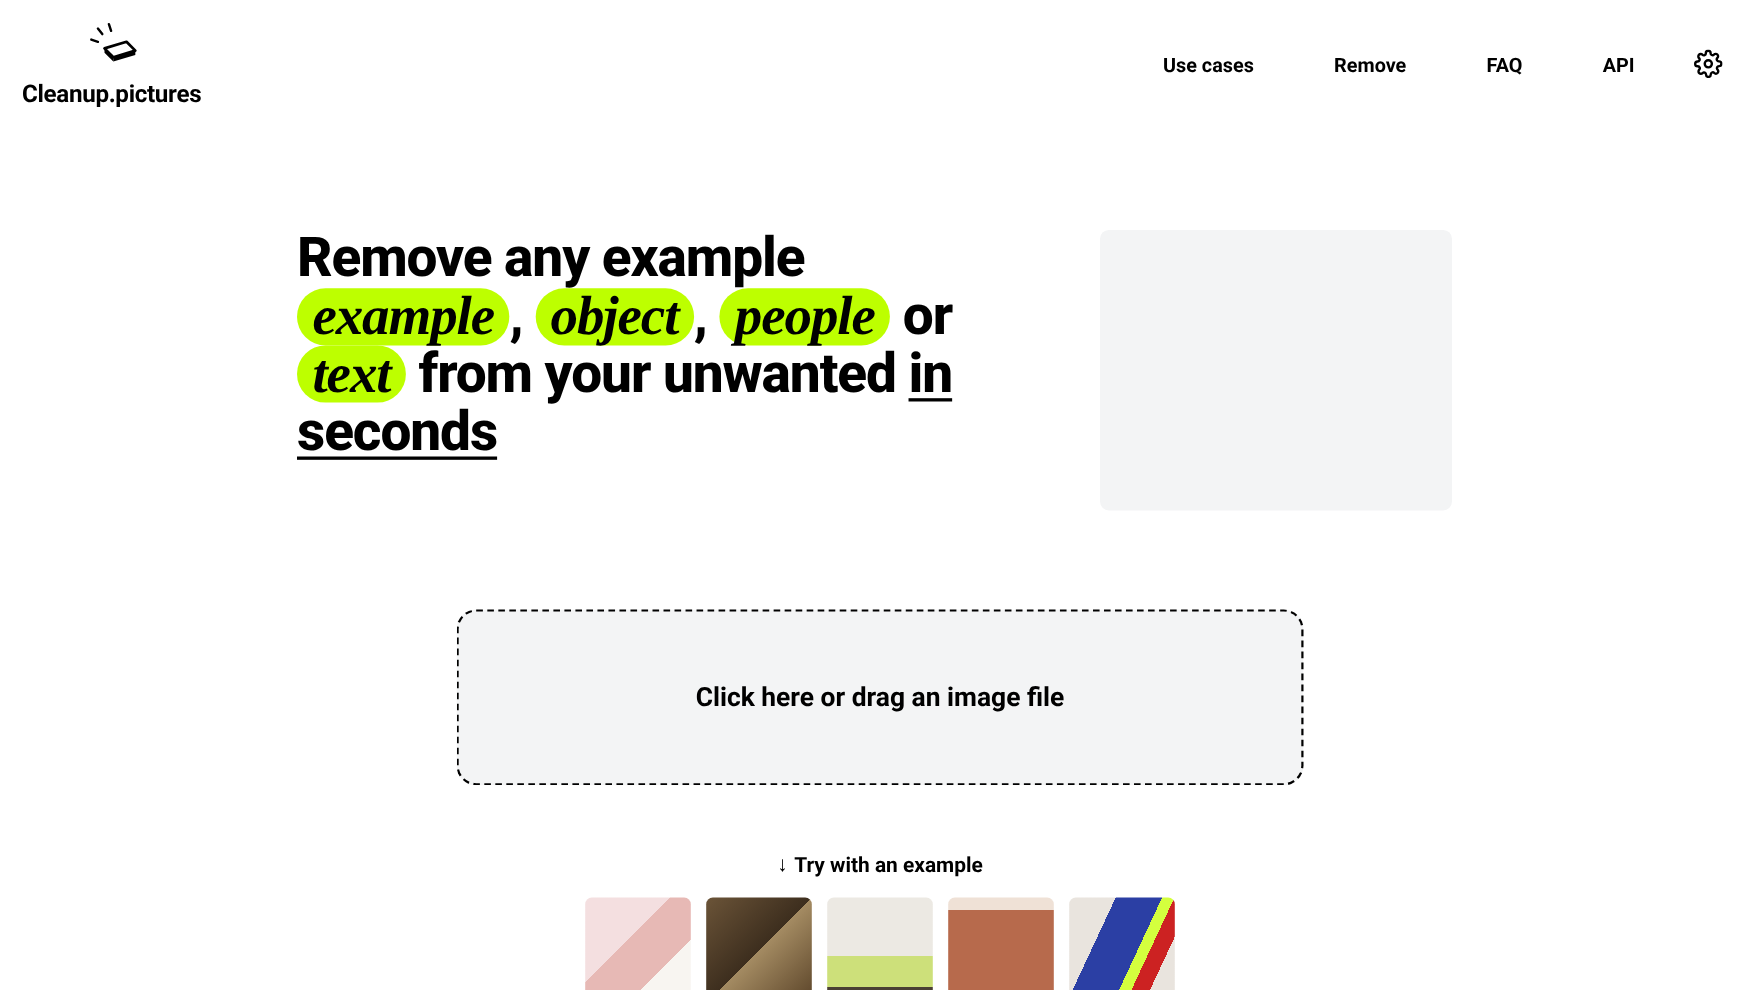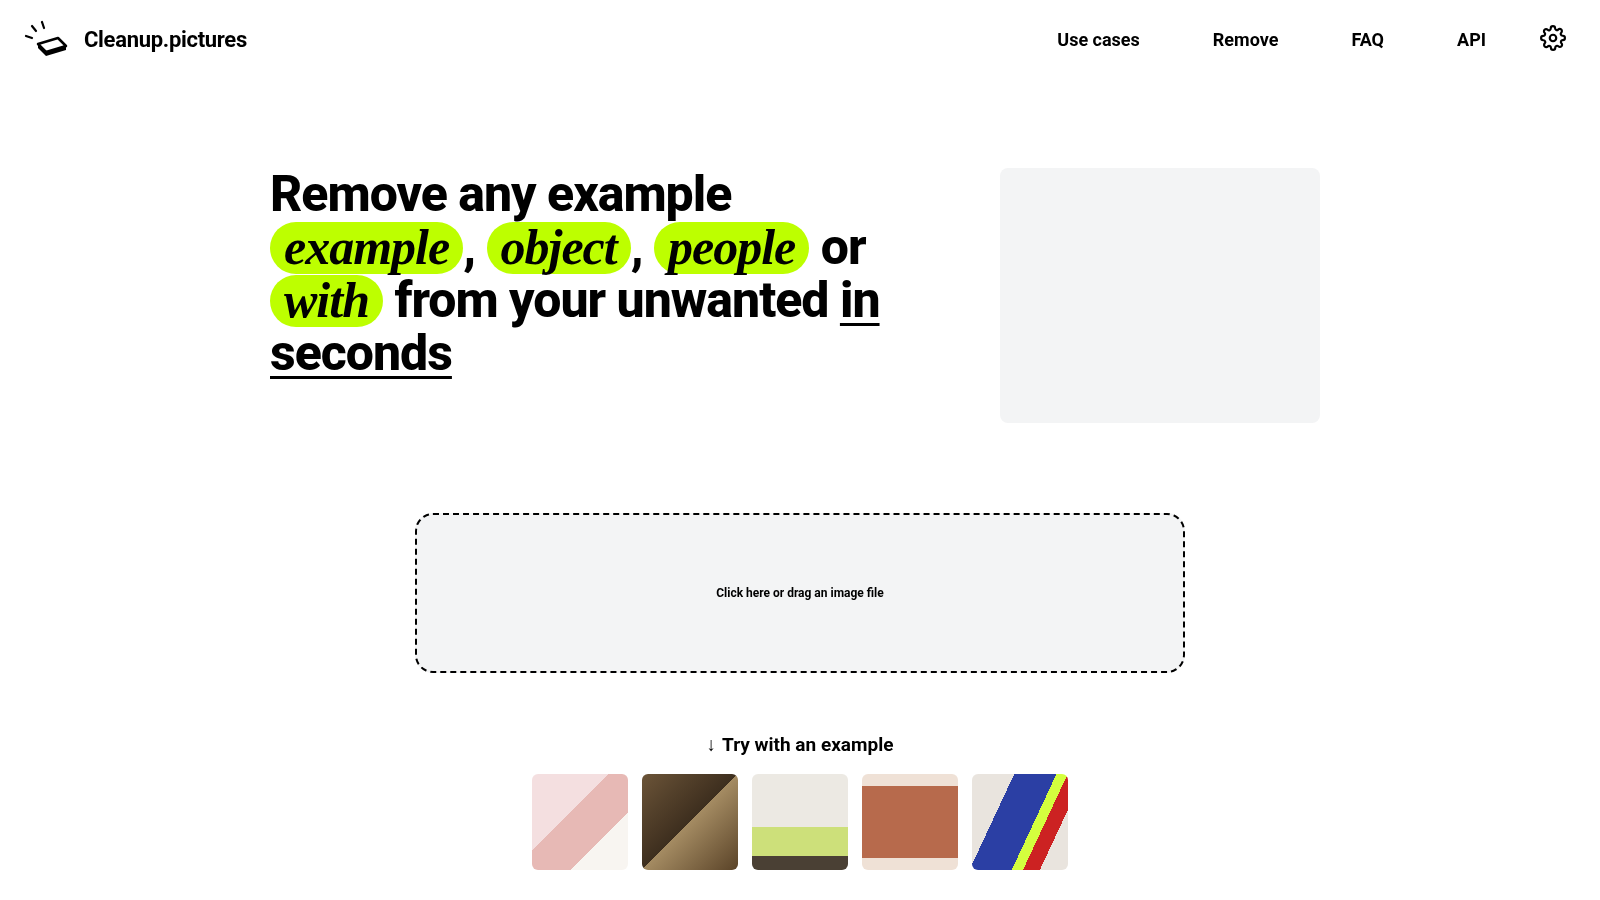--- a/index.html
+++ b/index.html
@@ -14,20 +14,21 @@
     .header {
       display: flex;
       align-items: center;
       justify-content: space-between;
       padding: 20px 20px;
     }
     .logo-group {
       display: flex;
       align-items: center;
       gap: 16px;
+      flex-direction: column;
     }
     .logo-icon {
       width: 48px;
       height: 38px;
       position: relative;
     }
     .brand {
       font-weight: 700;
       font-size: 22px;
       letter-spacing: -0.3px;
@@ -102,21 +103,21 @@
       border: 2px dashed #000;
       border-radius: 18px;
       background: #f3f4f5;
       display: flex;
       align-items: center;
       justify-content: center;
       cursor: pointer;
     }
     .dropzone-text {
       font-weight: 700;
-      font-size: 12px;
+      font-size: 24px;
       text-align: right;
     }
     .examples-section {
       margin-top: 60px;
       text-align: center;
     }
     .examples-label {
       font-weight: 700;
       font-size: 19px;
       display: inline-flex;
@@ -184,21 +185,21 @@
   </nav>
 </header>
 
 <main class="main">
   <div class="hero">
     <h1 class="headline">
       <span>Remove any example </span>
       <span class="hl">example</span><span>, </span>
       <span class="hl">object</span><span>, </span>
       <span class="hl">people</span><span> or </span>
-      <span class="hl">with</span><span> from your unwanted </span><span class="ul">in seconds</span>
+      <span class="hl">text</span><span> from your unwanted </span><span class="ul">in seconds</span>
     </h1>
     <div class="preview"></div>
   </div>
 
   <div class="dropzone">
     <span class="dropzone-text">Click here or drag an image file</span>
   </div>
 
   <div class="examples-section">
     <div class="examples-label">

